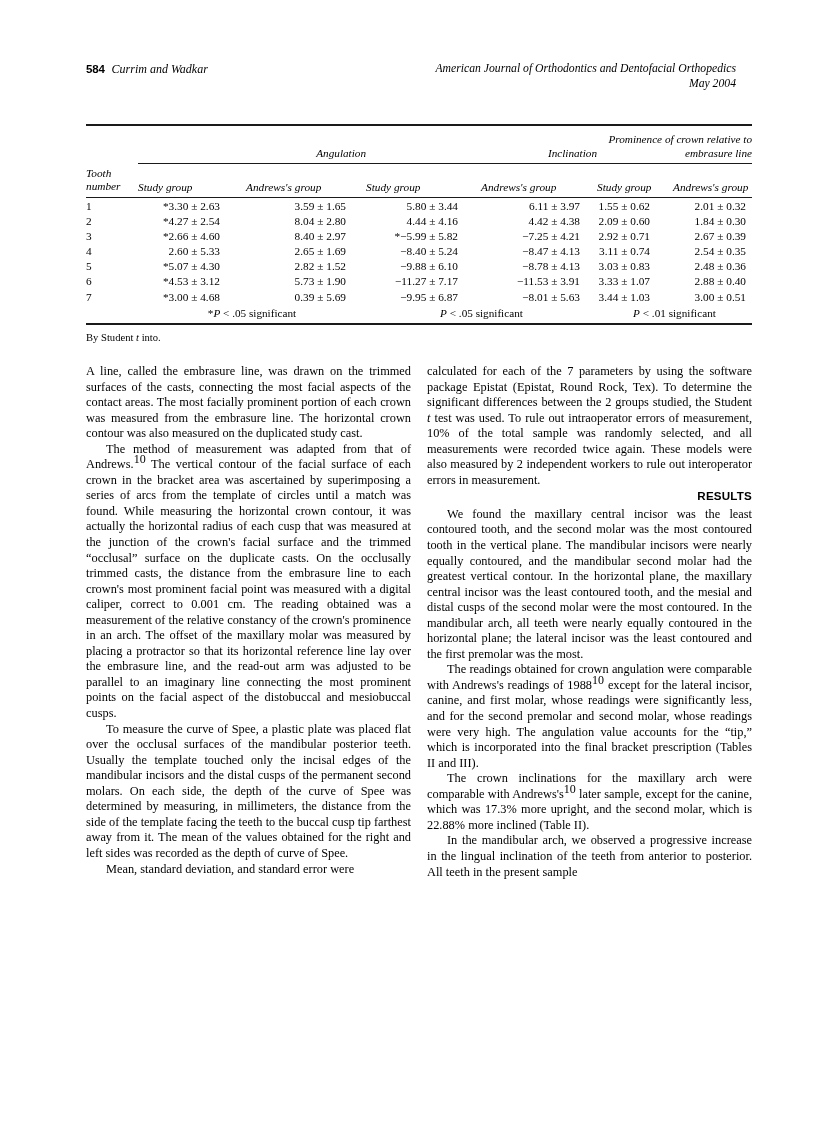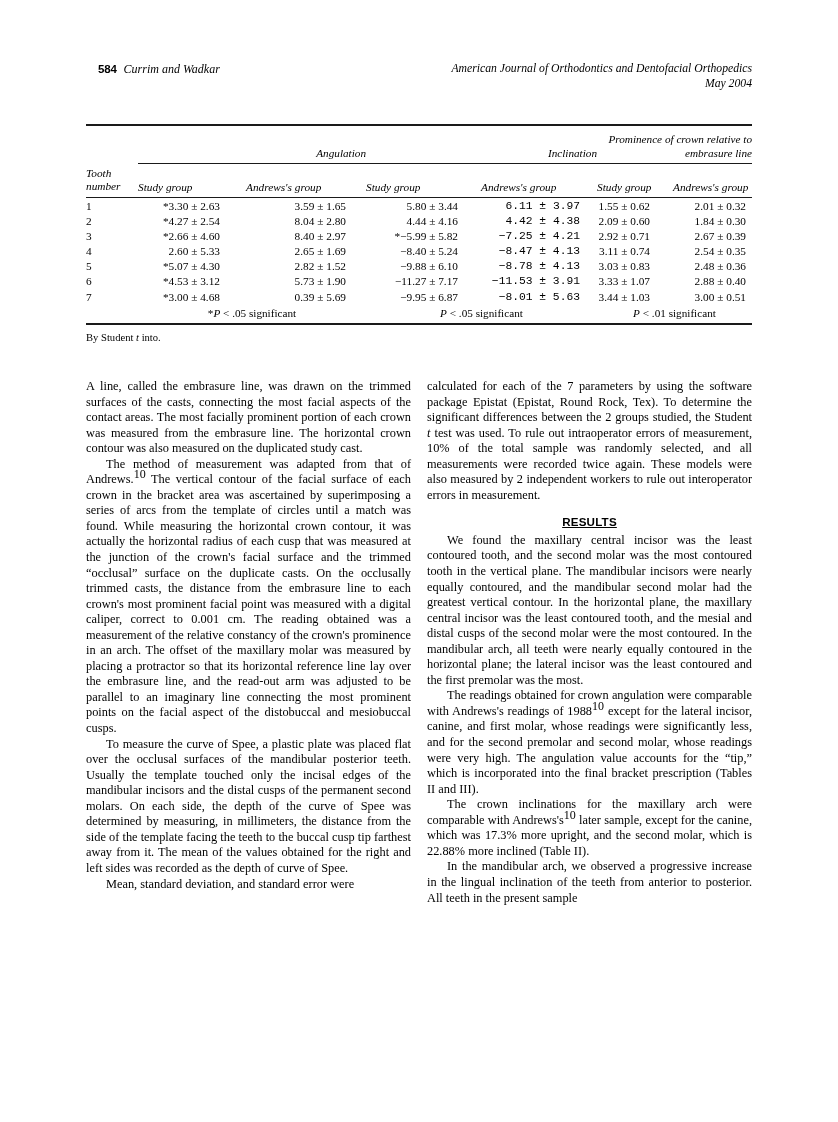--- a/index.html
+++ b/index.html
@@ -26,40 +26,40 @@
   
   .runhead {
     position: absolute;
     left: 86px;
     top: 62px;
     width: 666px;
     height: 40px;
   }
   .runhead-left {
     position: absolute;
-    left: 12px;
+    left: 0;
     top: 0;
     font-size: 11.5px;
     white-space: nowrap;
   }
   .runhead-pageno {
     font-weight: bold;
     font-style: normal;
     font-family: "Liberation Sans", sans-serif;
     font-size: 11.5px;
     letter-spacing: -0.2px;
   }
   .runhead-authors {
     font-style: italic;
     margin-left: 7px;
     font-size: 12px;
   }
   .runhead-right {
     position: absolute;
-    right: 0;
+    right: 16px;
     top: 0;
     text-align: right;
     font-style: italic;
     font-size: 11.7px;
     line-height: 14.5px;
     white-space: nowrap;
   }
 
   
   .table-wrap {
@@ -133,63 +133,62 @@
     padding: 1.6px 0;
     white-space: nowrap;
   }
   .tbl td.num {
     text-align: left;
     padding: 1.6px 0;
   }
   .pad-r-a { padding-right: 26px !important; }
   .pad-r-b { padding-right: 20px !important; margin-top: 12px; }
   .pad-r-c { padding-right: 23px !important; }
-  .pad-r-d { padding-right: 17px !important; font-family: Liberation Mono, monospace; }
+  .pad-r-d { padding-right: 17px !important; }
   .pad-r-e { padding-right: 23px !important; }
   .pad-r-f { padding-right: 6px !important; }
   .sig-row td {
     text-align: center;
     padding: 2.5px 0 4px 0;
     font-size: 11.2px;
     white-space: nowrap;
   }
   .sig-row .pv { font-style: italic; }
   .tbl-foot {
     font-size: 10.6px;
     padding-top: 7px;
     white-space: nowrap;
   }
   .tbl-foot i { font-style: italic; }
 
   
   .col {
     position: absolute;
-    top: 379px;
+    top: 364px;
     width: 325px;
     font-size: 12.35px;
     line-height: 15.55px;
     text-align: justify;
     text-justify: inter-word;
     hyphens: manual;
   }
   .col-left { left: 86px; }
   .col-right { left: 427px; }
   .col p {
     margin: 0;
     text-indent: 20px;
   }
   .col p.noindent { text-indent: 0; }
   .col h2 {
     font-family: "Liberation Sans", sans-serif;
     font-size: 11.6px;
     font-weight: bold;
-    margin: 11px 0 3px 0;
+    margin: 0 0 3px 0;
     letter-spacing: 0.2px;
-    text-align: center;
-    text-decoration: underline;
+    text-align: right;
   }
   sup {
     font-size: 12px;
     vertical-align: super;
     line-height: 0;
   }
 </style>
 </head>
 <body>
 

